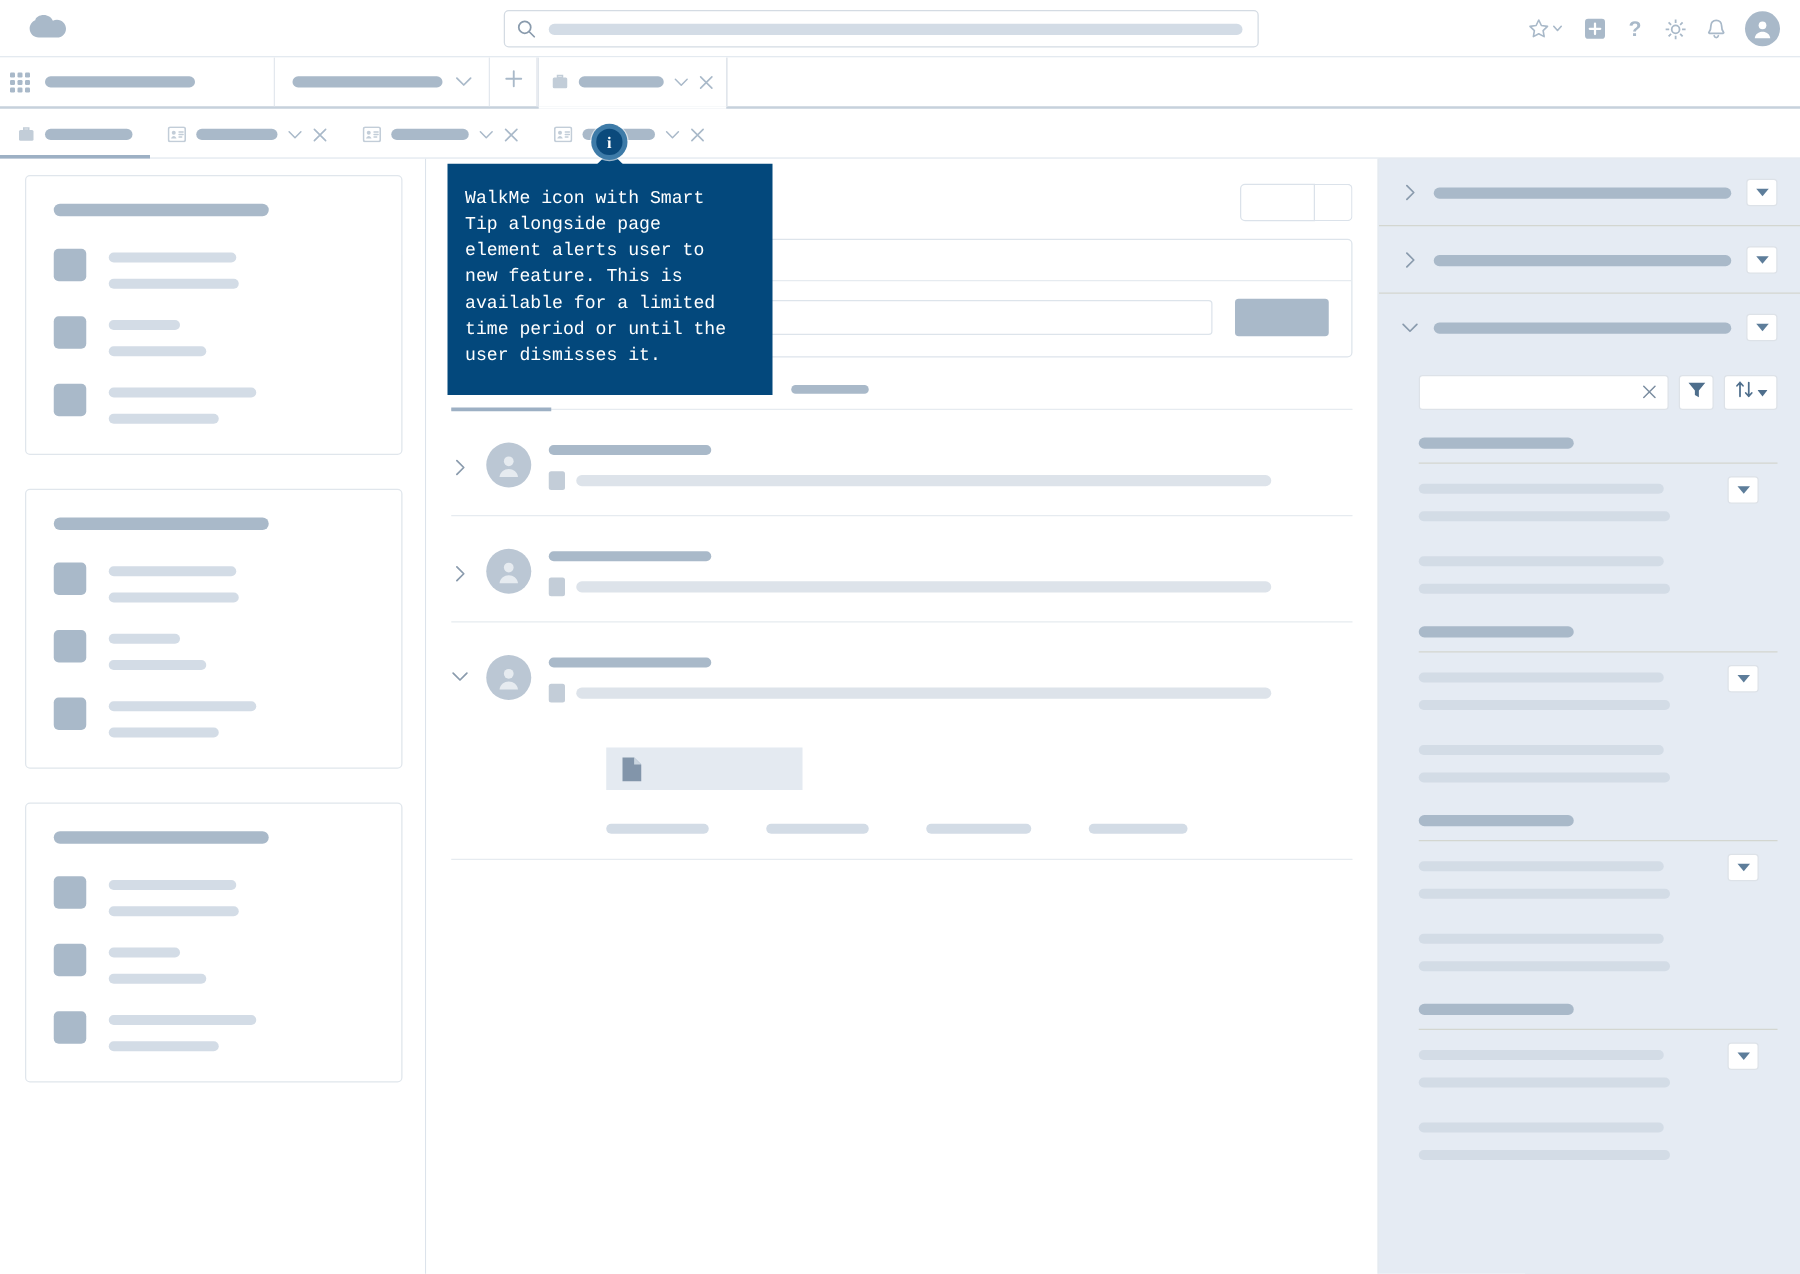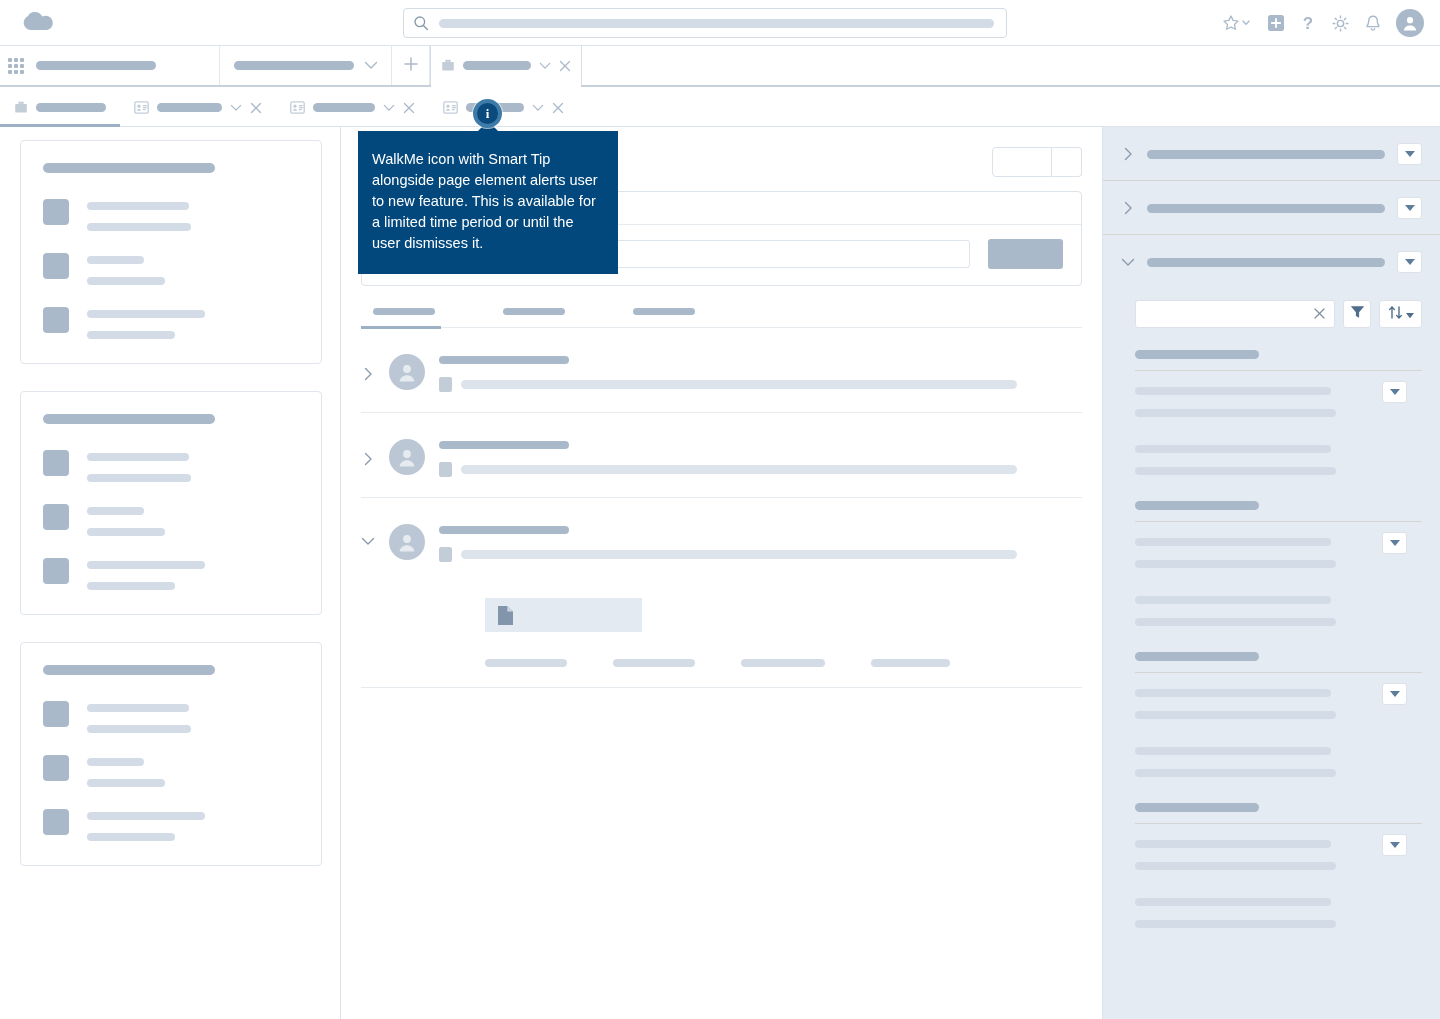--- a/index.html
+++ b/index.html
@@ -126,20 +126,21 @@
     color: #fff; font-size: 13px; font-weight: bold; font-family: "Liberation Serif", serif;
   }
   .wm-tooltip {
     position: absolute; left: 358px; top: 131px;
     width: 260px;
     background: #03487C;
     color: #ffffff;
     padding: 18px 20px 20px 14px;
     font-size: 14.5px; line-height: 21px;
     z-index: 39;
+    font-family: Liberation Mono, monospace;
   }
   .wm-tooltip-arrow {
     position: absolute; left: 477px; top: 121px;
     width: 0; height: 0;
     border-left: 11px solid transparent;
     border-right: 11px solid transparent;
     border-bottom: 11px solid #03487C;
     z-index: 39;
   }
 

